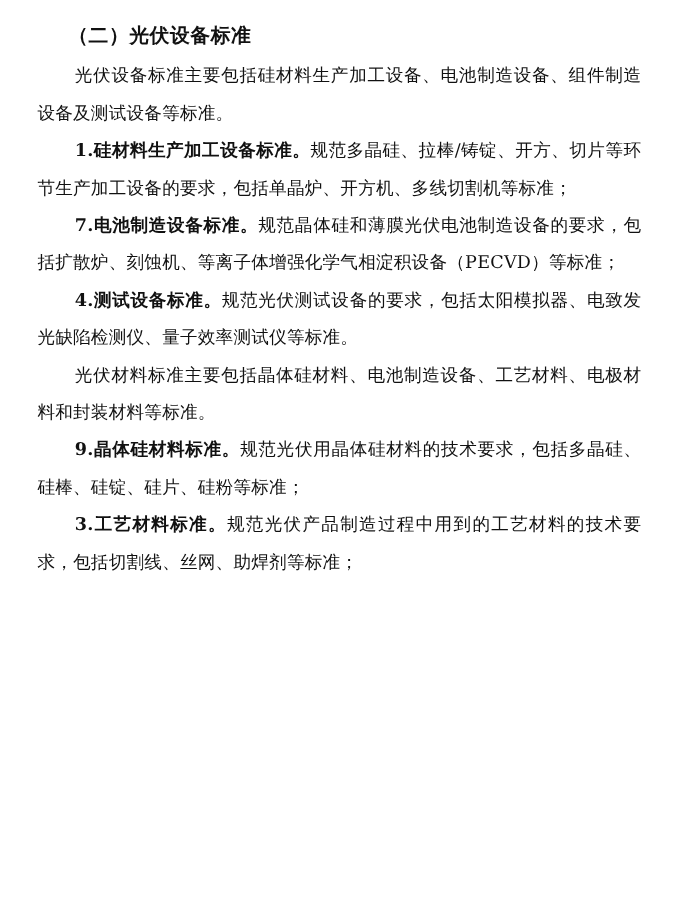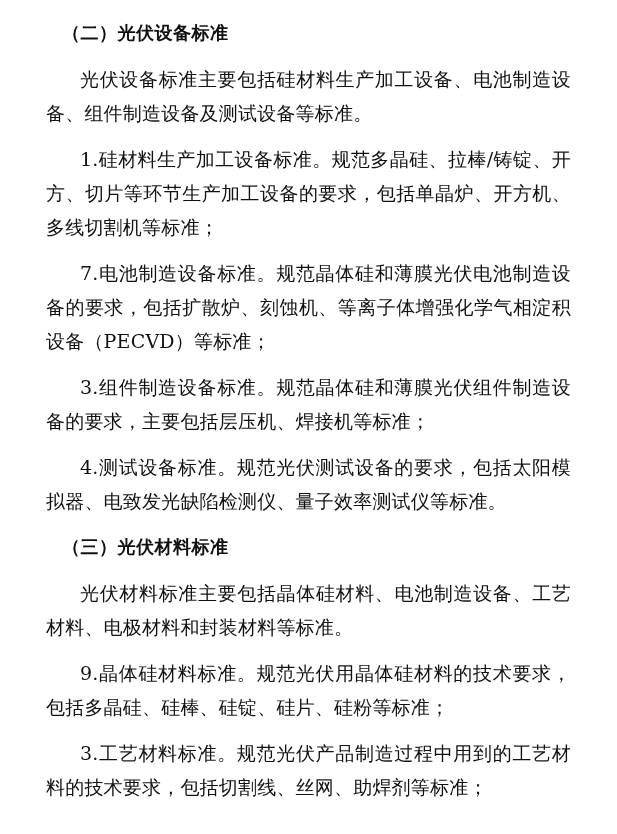--- a/index.html
+++ b/index.html
@@ -23,29 +23,29 @@
   }
   .heading {
     font-size: 18px;
     font-weight: bold;
     line-height: 34px;
     margin: 0 0 2px 0;
     text-indent: 28px;
     letter-spacing: 0.5px;
   }
   .para {
-    font-size: 19px;
+    font-size: 16px;
     line-height: 34px;
-    margin: 12px;
+    margin: 0;
     text-indent: 34px;
     text-align: justify;
     letter-spacing: 0.2px;
   }
   .para .lead {
-    font-weight: normal;
+    font-weight: bold;
   }
 </style>
 </head>
 <body>
 
 <div class="page">
 
   <h2 class="heading">（二）光伏设备标准</h2>
 
   <p class="para">
@@ -53,29 +53,25 @@
   </p>
 
   <p class="para">
     <span class="lead">1.硅材料生产加工设备标准。</span><span class="body">规范多晶硅、拉棒/铸锭、开方、切片等环节生产加工设备的要求，包括单晶炉、开方机、多线切割机等标准；</span>
   </p>
 
   <p class="para">
     <span class="lead">7.电池制造设备标准。</span><span class="body">规范晶体硅和薄膜光伏电池制造设备的要求，包括扩散炉、刻蚀机、等离子体增强化学气相淀积设备（PECVD）等标准；</span>
   </p>
 
-  <p class="para">
-    <span class="lead">3.组件制造设备标准。</span><span class="body">规范晶体硅和薄膜光伏组件制造设备的要求，主要包括层压机、焊接机等标准；</span>
-  </p>
 
   <p class="para">
     <span class="lead">4.测试设备标准。</span><span class="body">规范光伏测试设备的要求，包括太阳模拟器、电致发光缺陷检测仪、量子效率测试仪等标准。</span>
   </p>
 
-  <h2 class="heading">（三）光伏材料标准</h2>
 
   <p class="para">
     <span class="body">光伏材料标准主要包括晶体硅材料、电池制造设备、工艺材料、电极材料和封装材料等标准。</span>
   </p>
 
   <p class="para">
     <span class="lead">9.晶体硅材料标准。</span><span class="body">规范光伏用晶体硅材料的技术要求，包括多晶硅、硅棒、硅锭、硅片、硅粉等标准；</span>
   </p>
 
 

